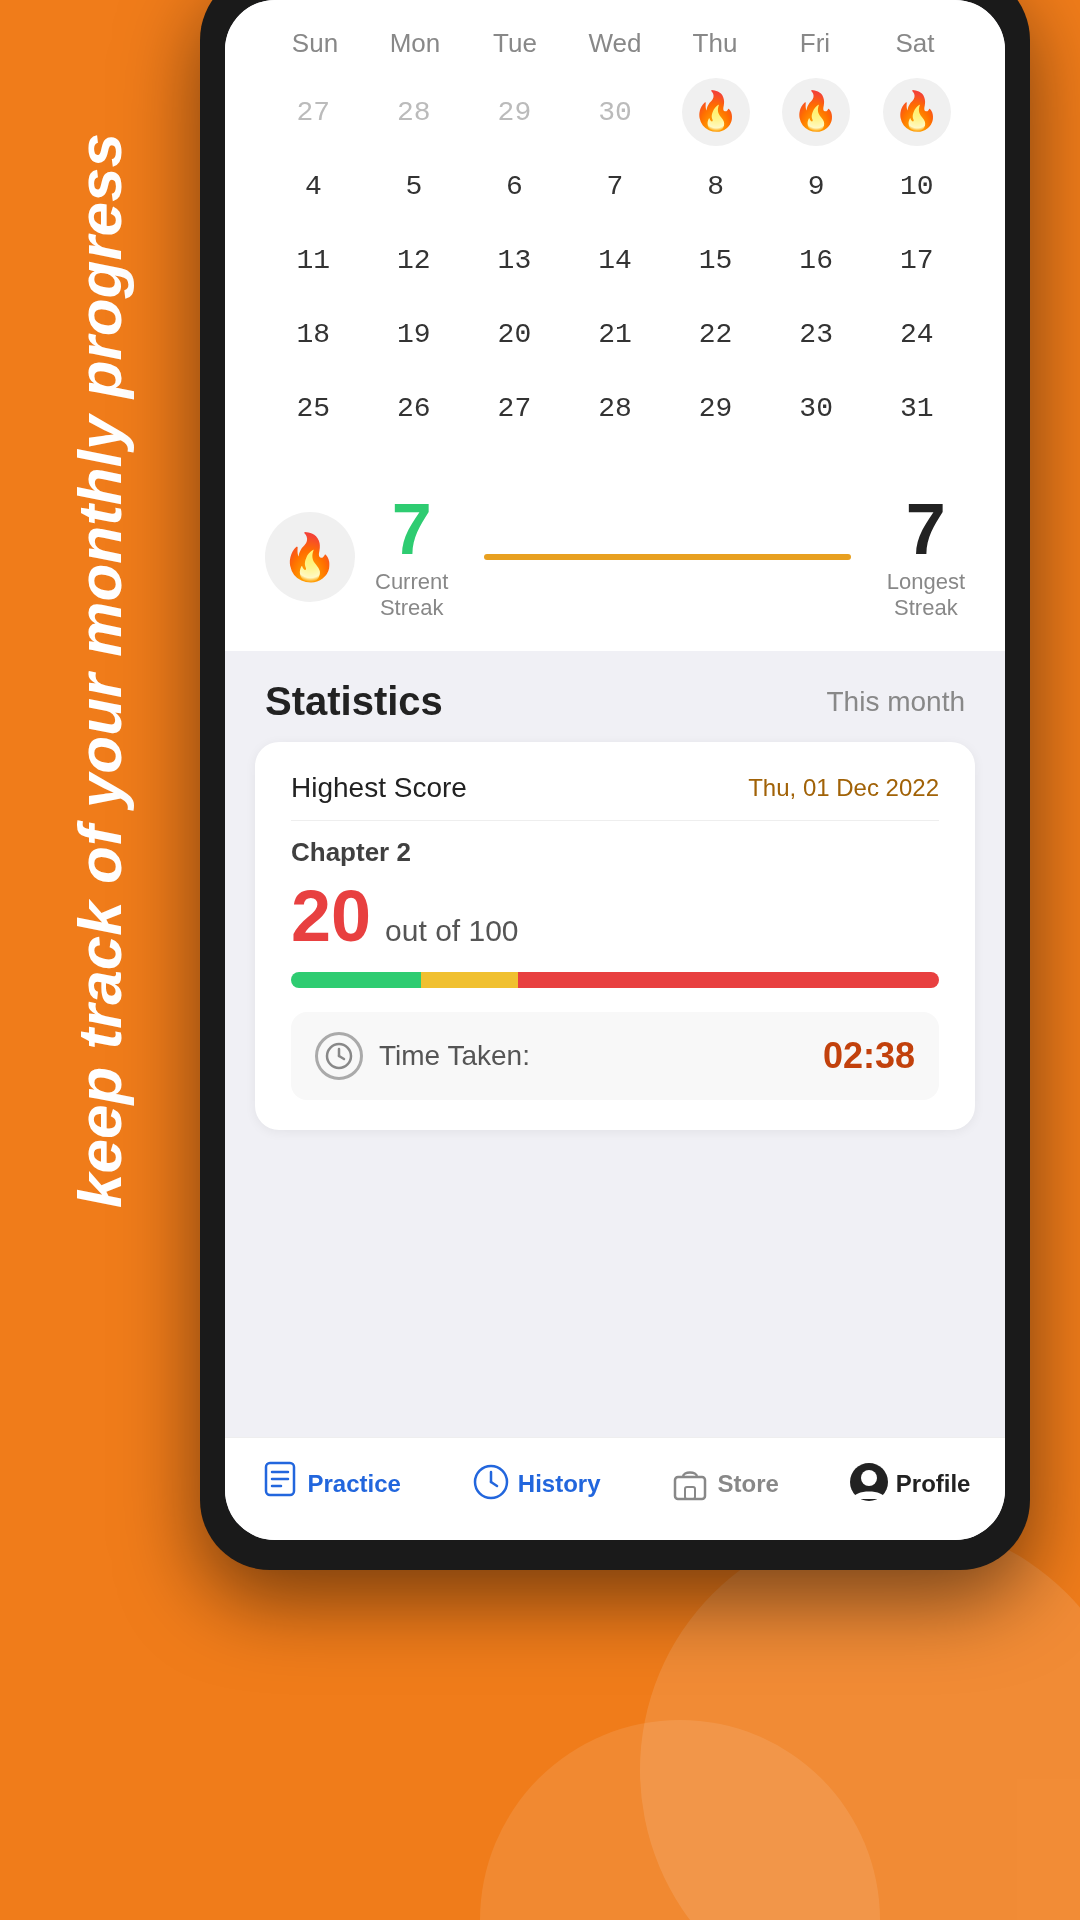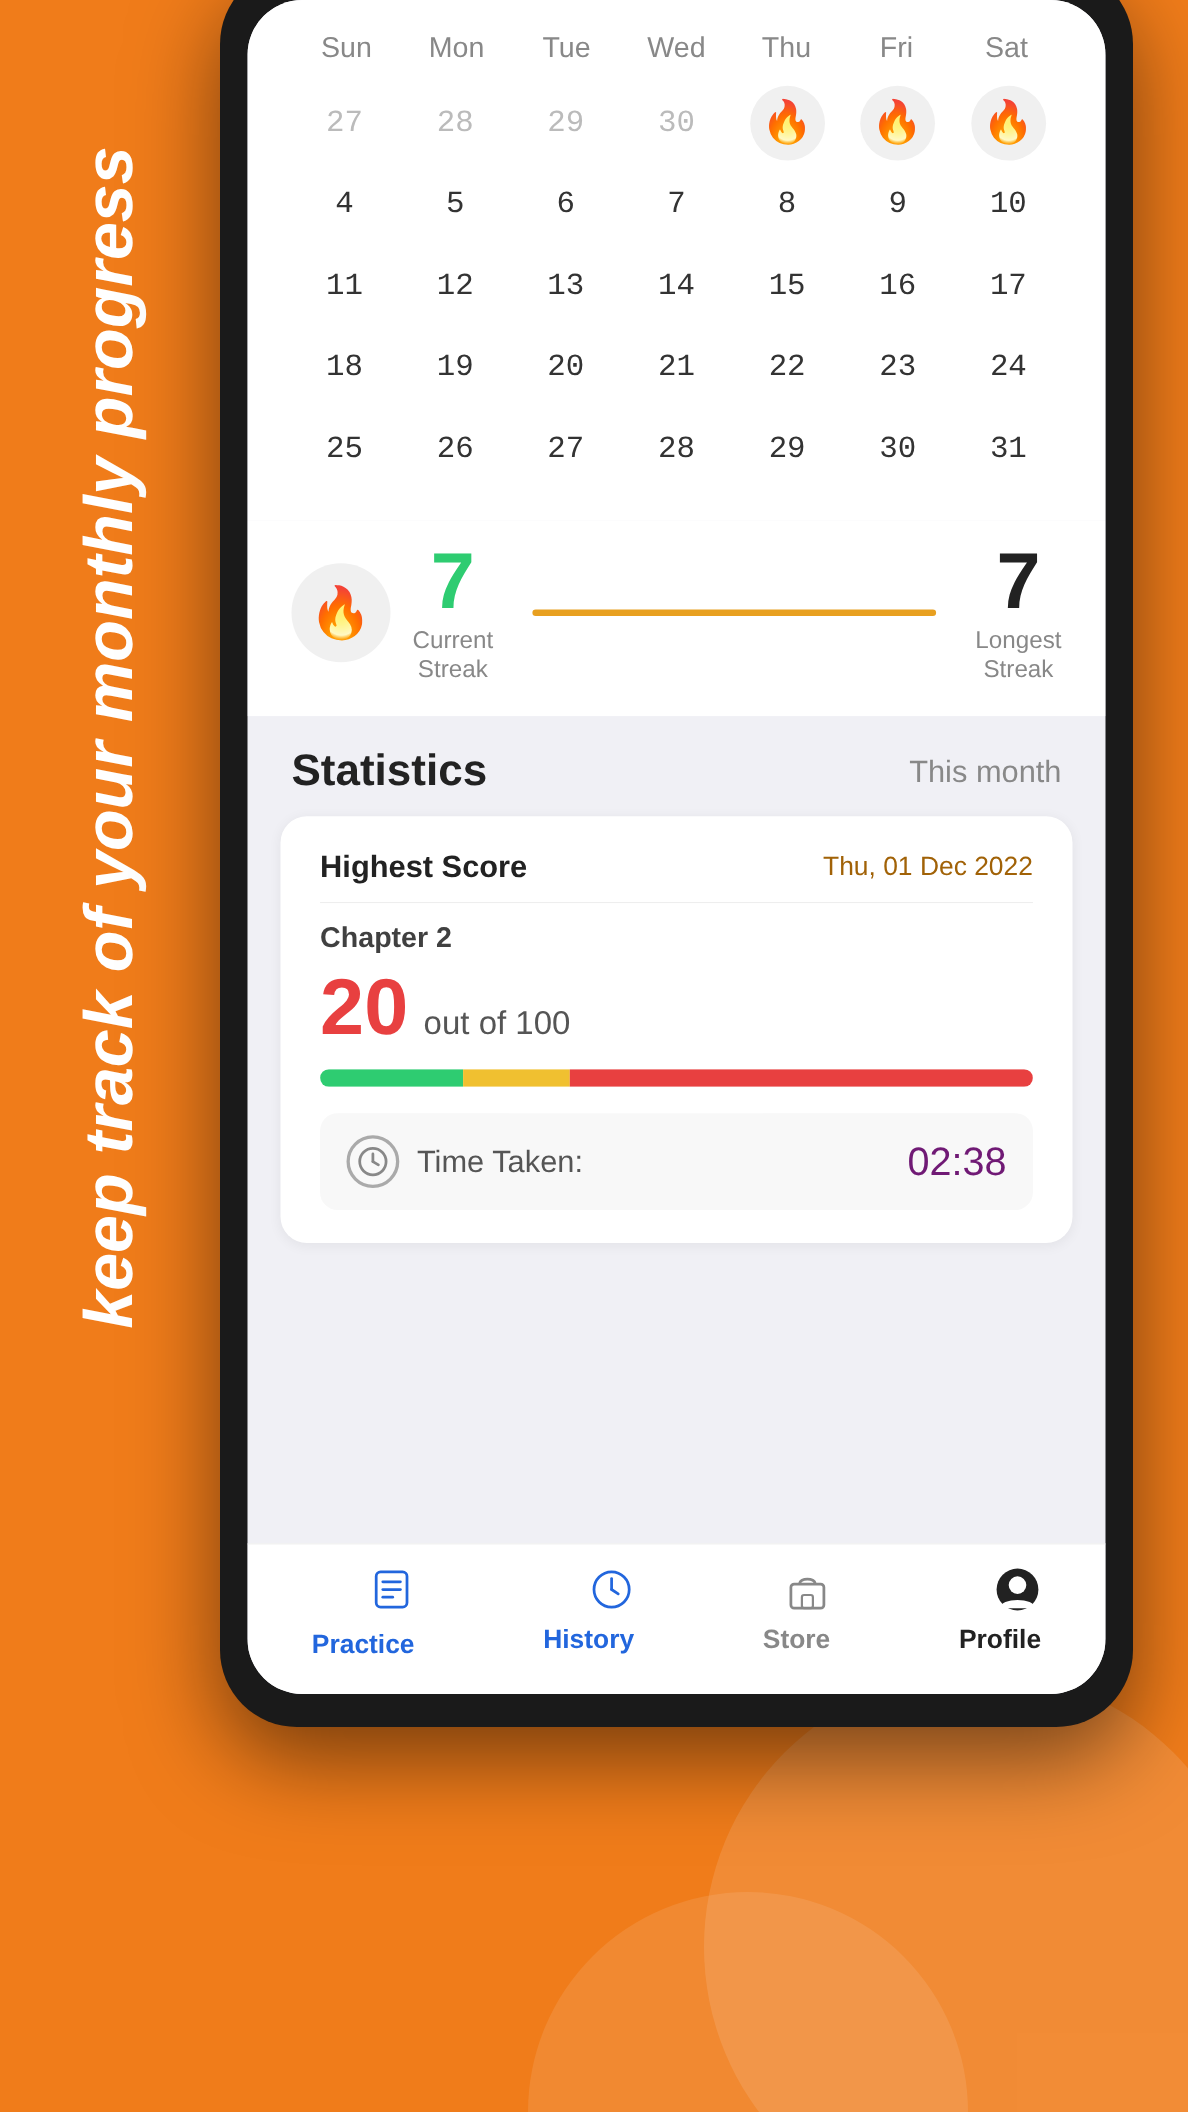--- a/index.html
+++ b/index.html
@@ -218,21 +218,21 @@
 
     .stats-card-header {
       display: flex;
       justify-content: space-between;
       align-items: center;
       margin-bottom: 16px;
     }
 
     .highest-score-label {
       font-size: 28px;
-      font-weight: 700;
+      font-weight: 400;
       color: #222;
     }
 
     .stats-date {
       font-size: 24px;
       color: #a16207;
     }
 
     .divider {
       height: 1px;
@@ -315,39 +315,39 @@
       font-size: 26px;
     }
 
     .time-taken-label {
       font-size: 28px;
       color: #555;
     }
 
     .time-value {
       font-size: 36px;
-      font-weight: 400;
-      color: #701a75;
+      font-weight: 700;
+      color: #c2410c;
     }
 
     
     .bottom-nav {
       margin-top: auto;
       background: white;
       display: flex;
       justify-content: space-around;
       padding: 20px 0 30px;
       border-top: 1px solid #eee;
       flex-shrink: 0;
     }
 
     .nav-item {
       display: flex;
-      flex-direction: column;
-      align-items: flex-end;
+      flex-direction: row;
+      align-items: center;
       gap: 6px;
       cursor: pointer;
     }
 
     .nav-label {
       font-size: 24px;
       font-weight: 600;
     }
 
     .nav-label.active { color: #2266DD; }

